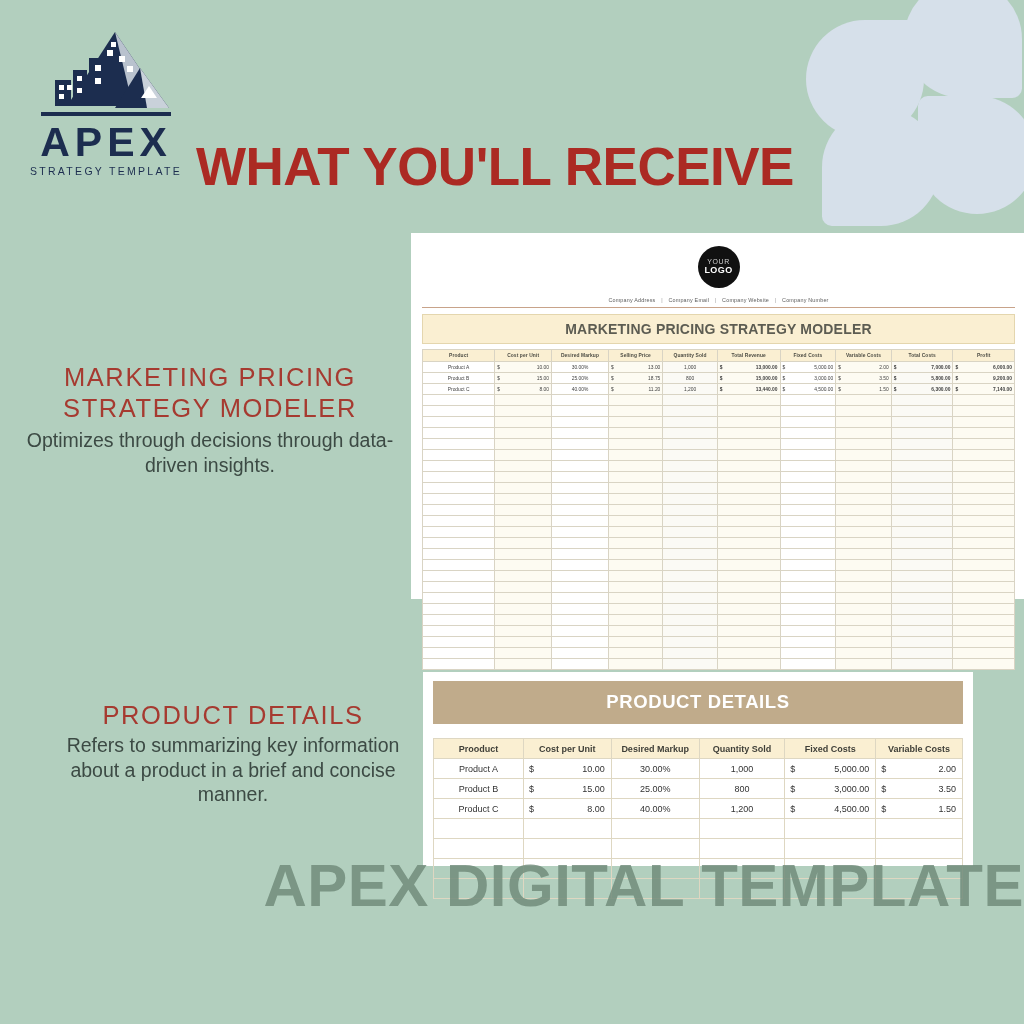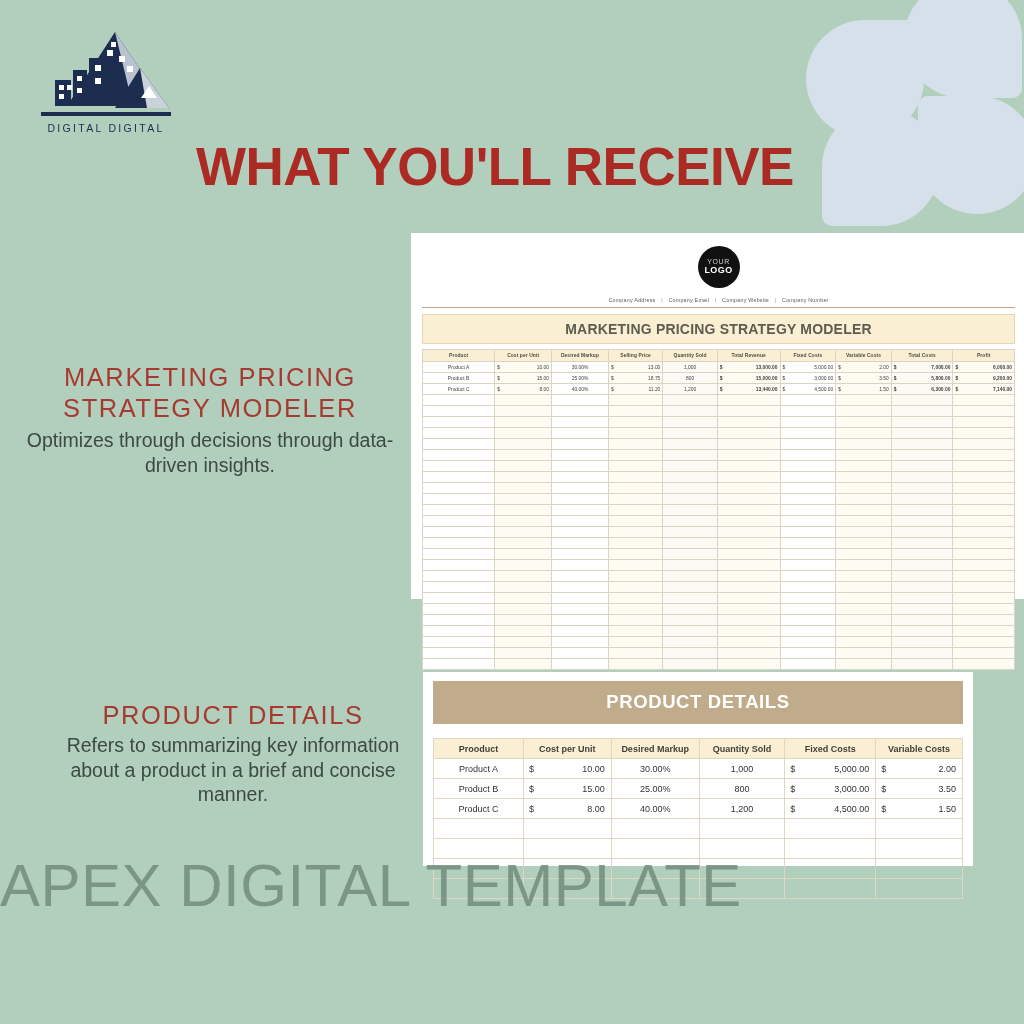--- a/index.html
+++ b/index.html
@@ -100,22 +100,22 @@
     background:#faefd2;font-size:9px;font-weight:700;color:#3f3f38;height:19px;
     text-align:center;border:1px solid #ded7c2;
   }
   #tbl-details td{height:19px;font-size:9px;color:#333333;border:1px solid #ded7c2;}
   #tbl-details td.c{text-align:center;}
   #tbl-details td .cur{float:left;padding-left:5px;}
   #tbl-details td .num{display:block;text-align:right;padding-right:6px;}
 
   
   .watermark{
-    position:absolute;left:0;top:856px;width:1024px;text-align:left;z-index:9;
-    font-size:60px;font-weight:400;letter-spacing:.5px;line-height:1;
+    position:absolute;left:0;top:856px;width:1024px;text-align:right;z-index:9;
+    font-size:60px;font-weight:700;letter-spacing:.5px;line-height:1;
     color:#6f8a79;opacity:.82;white-space:nowrap;pointer-events:none;
   }
 </style>
 </head>
 <body>
 
 <div class="stage">
 
   <div class="flower">
     <span class="petal tl"></span>
@@ -140,21 +140,22 @@
       <rect x="36" y="48" width="5" height="5" fill="#ffffff"></rect>
       <rect x="36" y="60" width="5" height="5" fill="#ffffff"></rect>
       <rect x="54" y="37" width="6" height="6" fill="#ffffff"></rect>
       <rect x="54" y="50" width="6" height="6" fill="#ffffff"></rect>
       <rect x="66" y="22" width="6" height="6" fill="#ffffff"></rect>
       <rect x="78" y="28" width="6" height="6" fill="#ffffff"></rect>
       <rect x="86" y="38" width="6" height="6" fill="#ffffff"></rect>
       <rect x="70" y="14" width="5" height="5" fill="#ffffff"></rect>
       <rect x="0" y="84" width="130" height="4" fill="#1c2d4f"></rect>
     </svg>
-    <div class="subword">DIGITAL DIGITAL</div>
+    <div class="wordmark">APEX</div>
+    <div class="subword">STRATEGY TEMPLATE</div>
   </div>
 
   <div class="headline">WHAT YOU'LL RECEIVE</div>
 
   <div class="copy" id="copy-pricing">
     <div class="ttl">MARKETING PRICING STRATEGY MODELER</div>
     <div class="body">Optimizes through decisions through data-driven insights.</div>
   </div>
 
   <div class="copy" id="copy-details">

